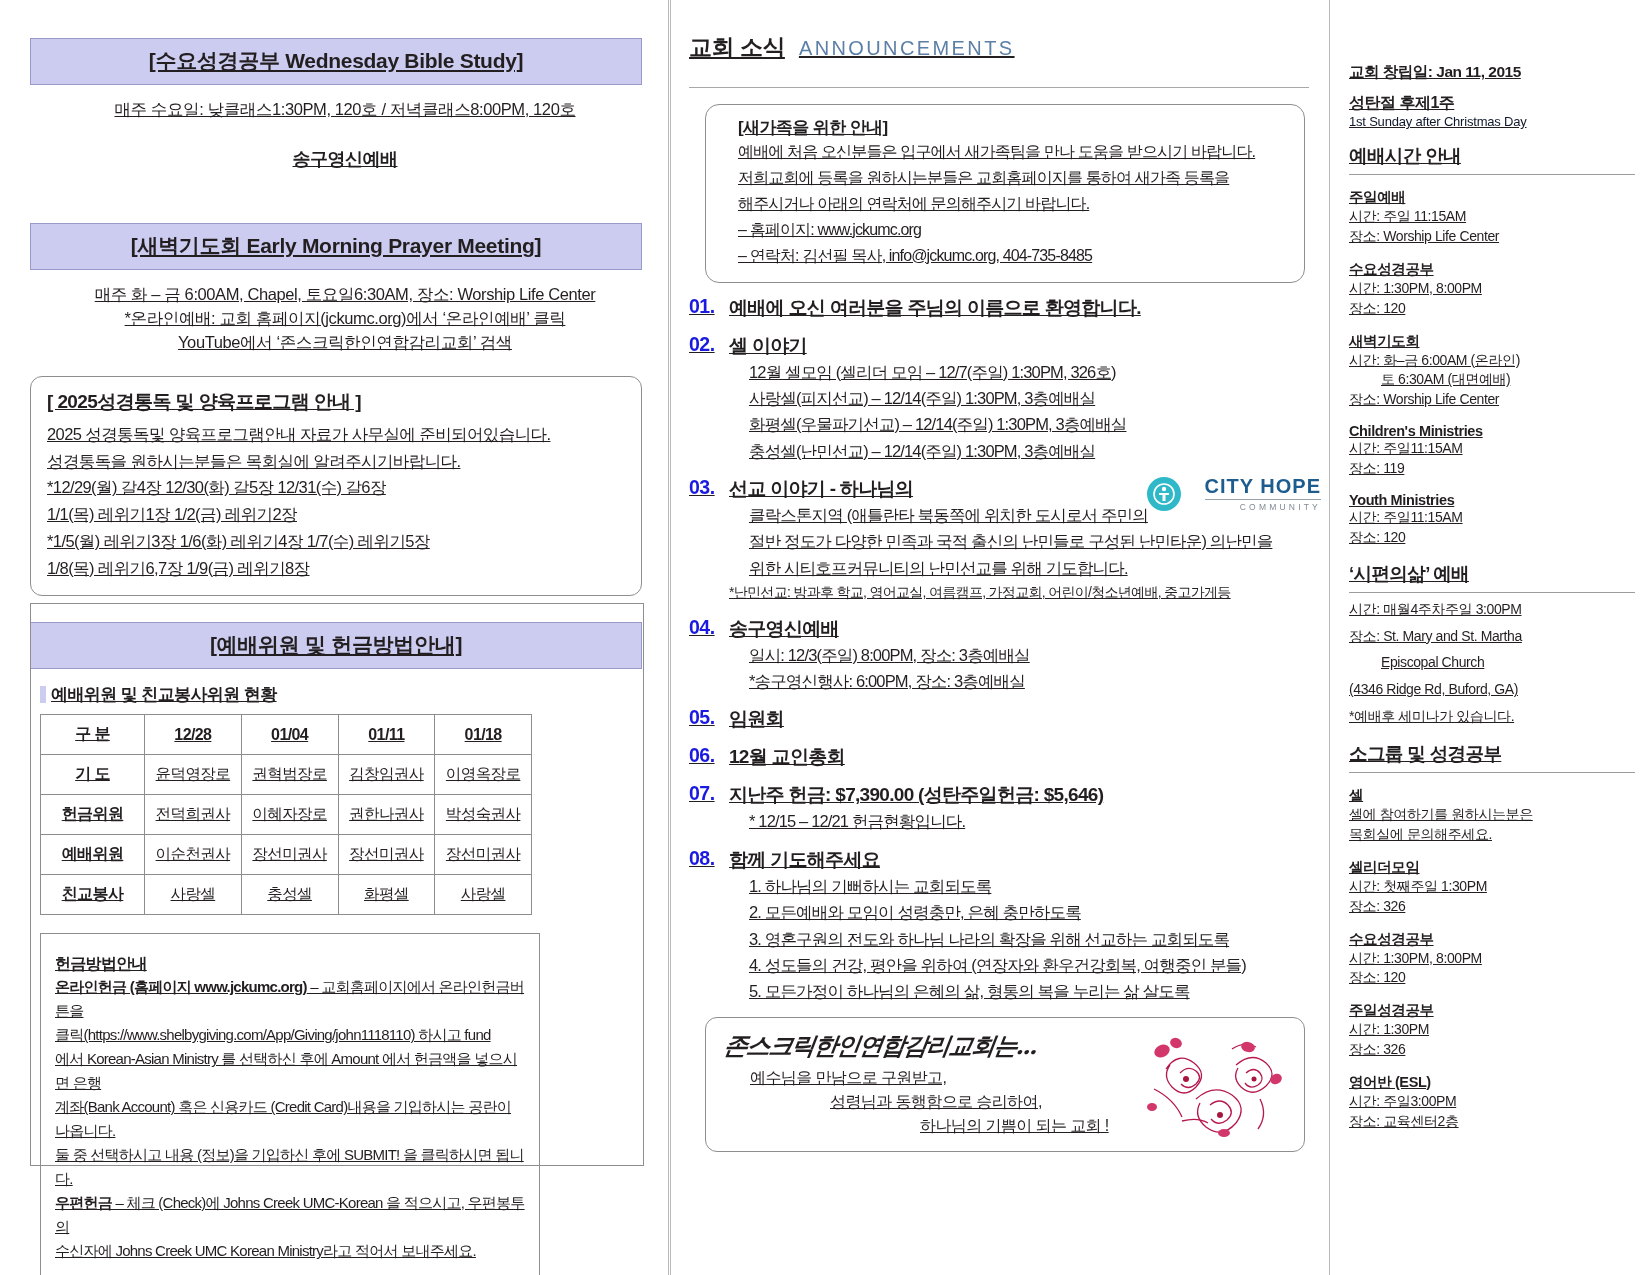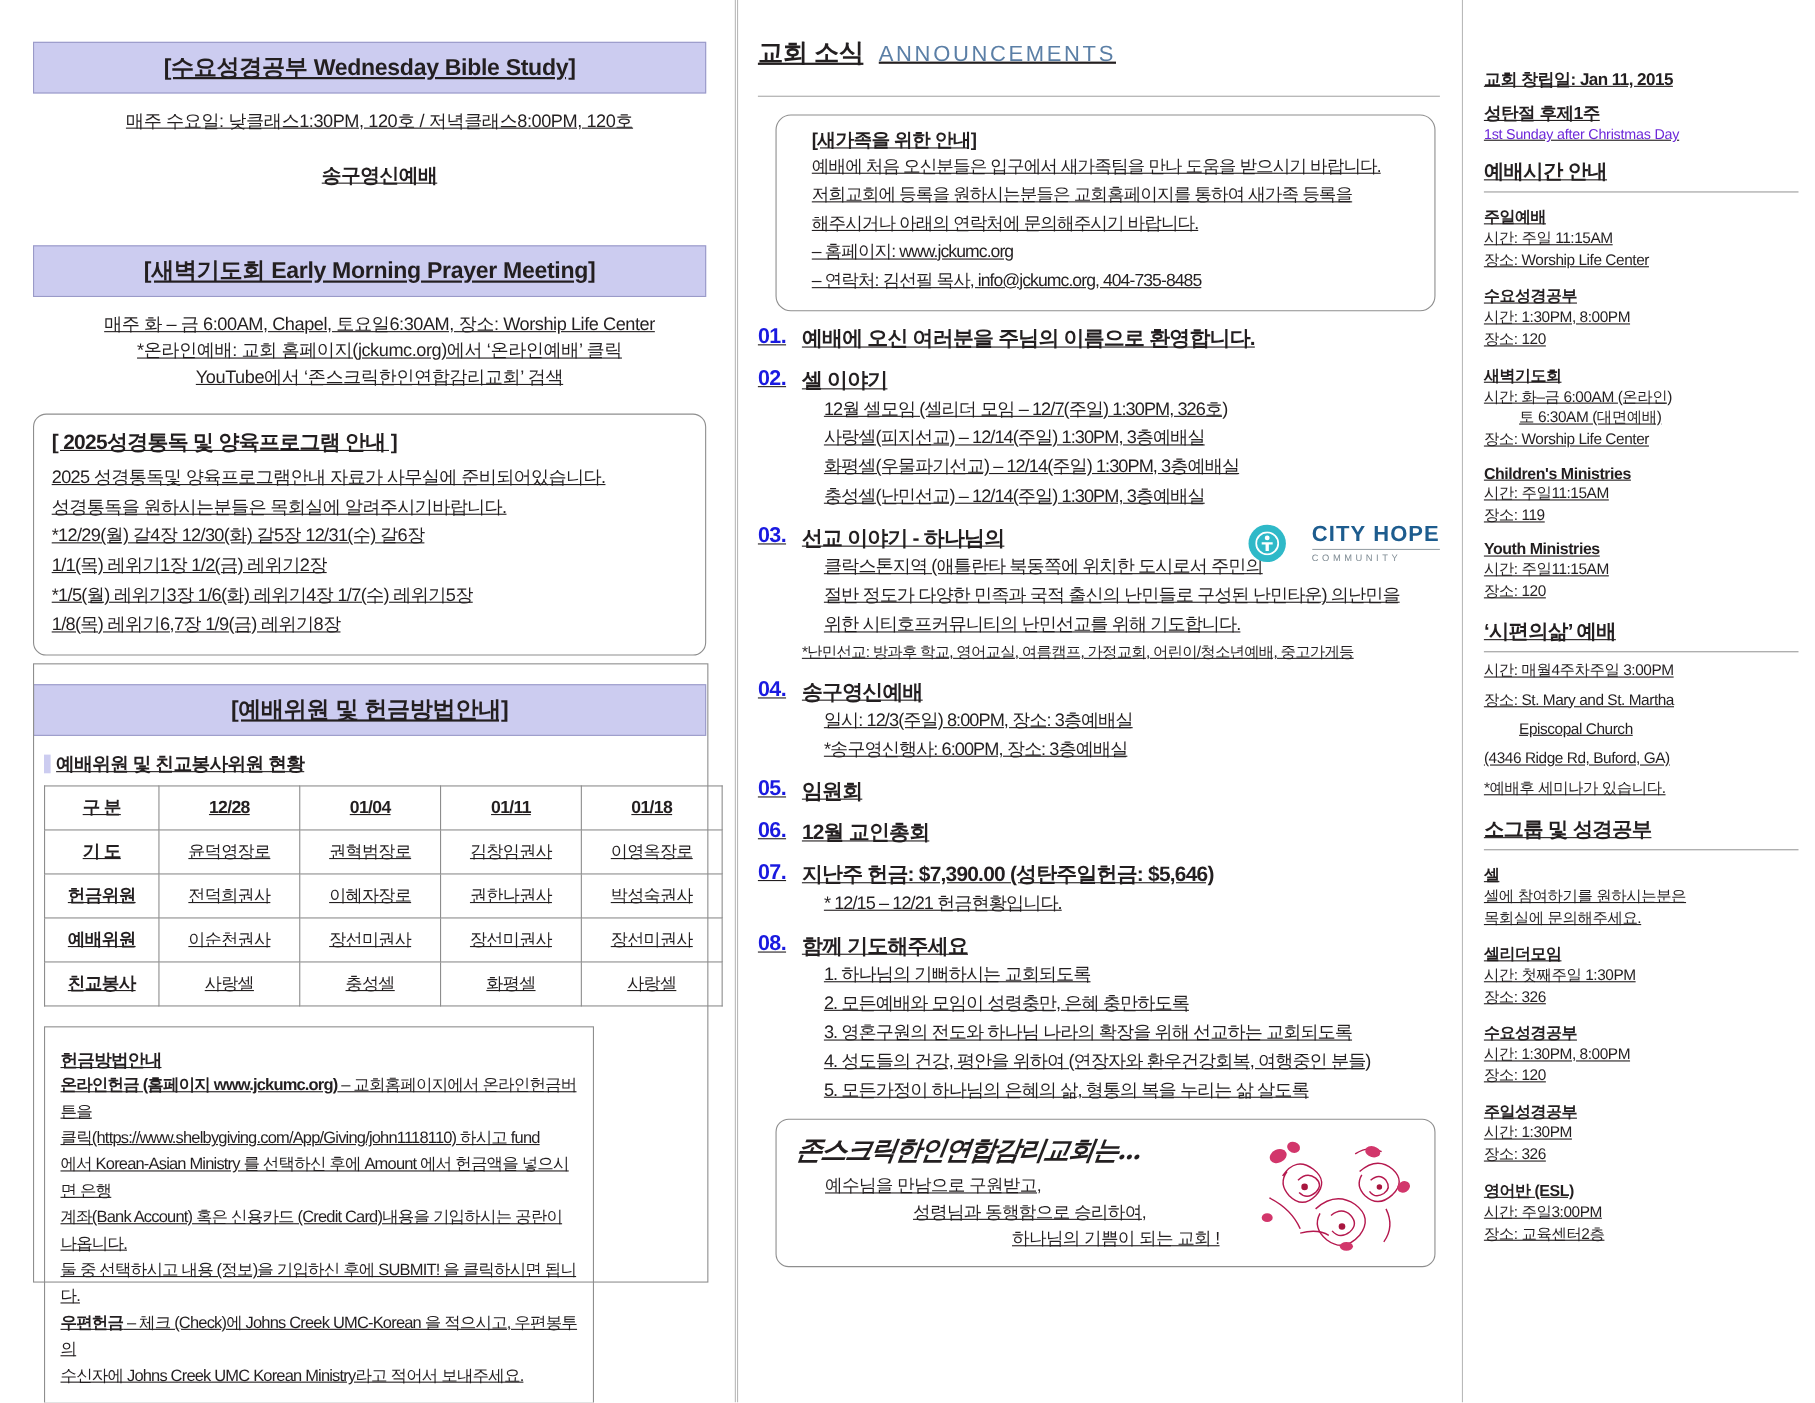--- a/index.html
+++ b/index.html
@@ -38,21 +38,21 @@
 
   .rbox {
     border: 1px solid #8e8e8e;
     border-radius: 12px;
     width: 612px;
     padding: 12px 16px 14px;
   }
   .rbox h4 { font-size: 19px; letter-spacing:-0.6px; margin-bottom: 6px; }
   .rbox p { font-size: 16.5px; letter-spacing: -0.6px; line-height: 1.62; }
 
-  table.duty { border-collapse: collapse; width: 617px; margin: 8px 0 0 10px; padding-left: 48px; }
+  table.duty { border-collapse: collapse; width: 492px; margin: 8px 0 0 10px; padding-left: 48px; }
   table.duty td {
     border: 1px solid #8d8d8d;
     text-align: center;
     font-size: 15.5px;
     padding: 9px 2px;
     letter-spacing: -0.6px;
   }
   table.duty tr:first-child td { font-weight: bold; font-size: 16px; }
   table.duty td.rh { font-weight: bold; font-size: 16px; width: 104px; }
 
@@ -87,22 +87,22 @@
 
   .item { display:flex; margin-top:12px; }
   .inum { color:#1a1ae0; font-weight:bold; font-size:19.5px; width:40px;
           flex:0 0 40px; letter-spacing:-0.5px;}
   .ibody { flex:1; }
   .ititle { font-weight:bold; font-size:19px; letter-spacing:-0.7px; }
   .isub { font-size:16.5px; letter-spacing:-0.85px; line-height:1.6; padding-left:20px; }
   .isub.small { font-size:14px; letter-spacing:-0.7px; }
   .isub.nopad { padding-left:0; }
 
-  .cityhope { position:absolute; right:20px; top:0; display:flex;
-              align-items:center; gap:24px; }
+  .cityhope { position:absolute; right:8px; top:0; display:flex;
+              align-items:center; gap:24px;text-align:right; }
   .ch-circle { width:34px; height:34px; border-radius:50%; background:#2fb9c8;
                display:flex; align-items:center; justify-content:center; }
   .ch-txt .a { color:#1d5c8e; font-weight:bold; font-size:20px; letter-spacing:1px; line-height:1;}
   .ch-txt .b { color:#7f8b93; font-size:8.5px; letter-spacing:3.2px; margin-top:3px;
                border-top:1px solid #9aa3a9; padding-top:2px;}
 
   .motto {
     border:1px solid #8e8e8e; border-radius:12px;
     width:600px; margin:12px 0 0 16px; padding:12px 18px 14px;
     position:relative; min-height:120px;
@@ -114,21 +114,21 @@
   .m2 { font-size:16px; letter-spacing:-0.6px; margin-top:3px; padding-left:106px;}
   .m3 { font-size:16px; letter-spacing:-0.6px; margin-top:3px; padding-left:196px;}
 
   
   .col-right { width: 320px; padding: 62px 14px 0 0; position:relative; }
   .rdiv { border-left:1px solid #b9b9b9; height:1275px; position:absolute;
           left:0; top:0; }
   .rinner { padding-left:20px; }
   .r-found { font-weight:bold; font-size:15.5px; letter-spacing:-0.5px; }
   .r-sun { font-weight:bold; font-size:16px; letter-spacing:-0.5px; margin-top:10px;}
-  .r-sun-en { font-size:13px; letter-spacing:-0.2px; color:#6d28d9; }
+  .r-sun-en { font-size:13px; letter-spacing:-0.2px; color:#0f172a; }
   .r-sect { font-weight:bold; font-size:18.5px; letter-spacing:-0.6px;
             margin-top:14px; padding-bottom:6px; border-bottom:1px solid #9c9c9c; }
   .r-grp { margin-top:13px; }
   .r-grp .gt { font-weight:bold; font-size:14.5px; letter-spacing:-0.4px; }
   .r-grp .gl { font-size:14px; letter-spacing:-0.4px; line-height:1.42; }
   .r-grp .gl.ind { padding-left:32px; }
   .r-grp.quote .gt { font-weight:bold; font-size:18.5px; letter-spacing:-0.6px;
                      padding-bottom:6px; border-bottom:1px solid #9c9c9c; }
   .r-grp.quote .gl { margin-top:7px; }
 

